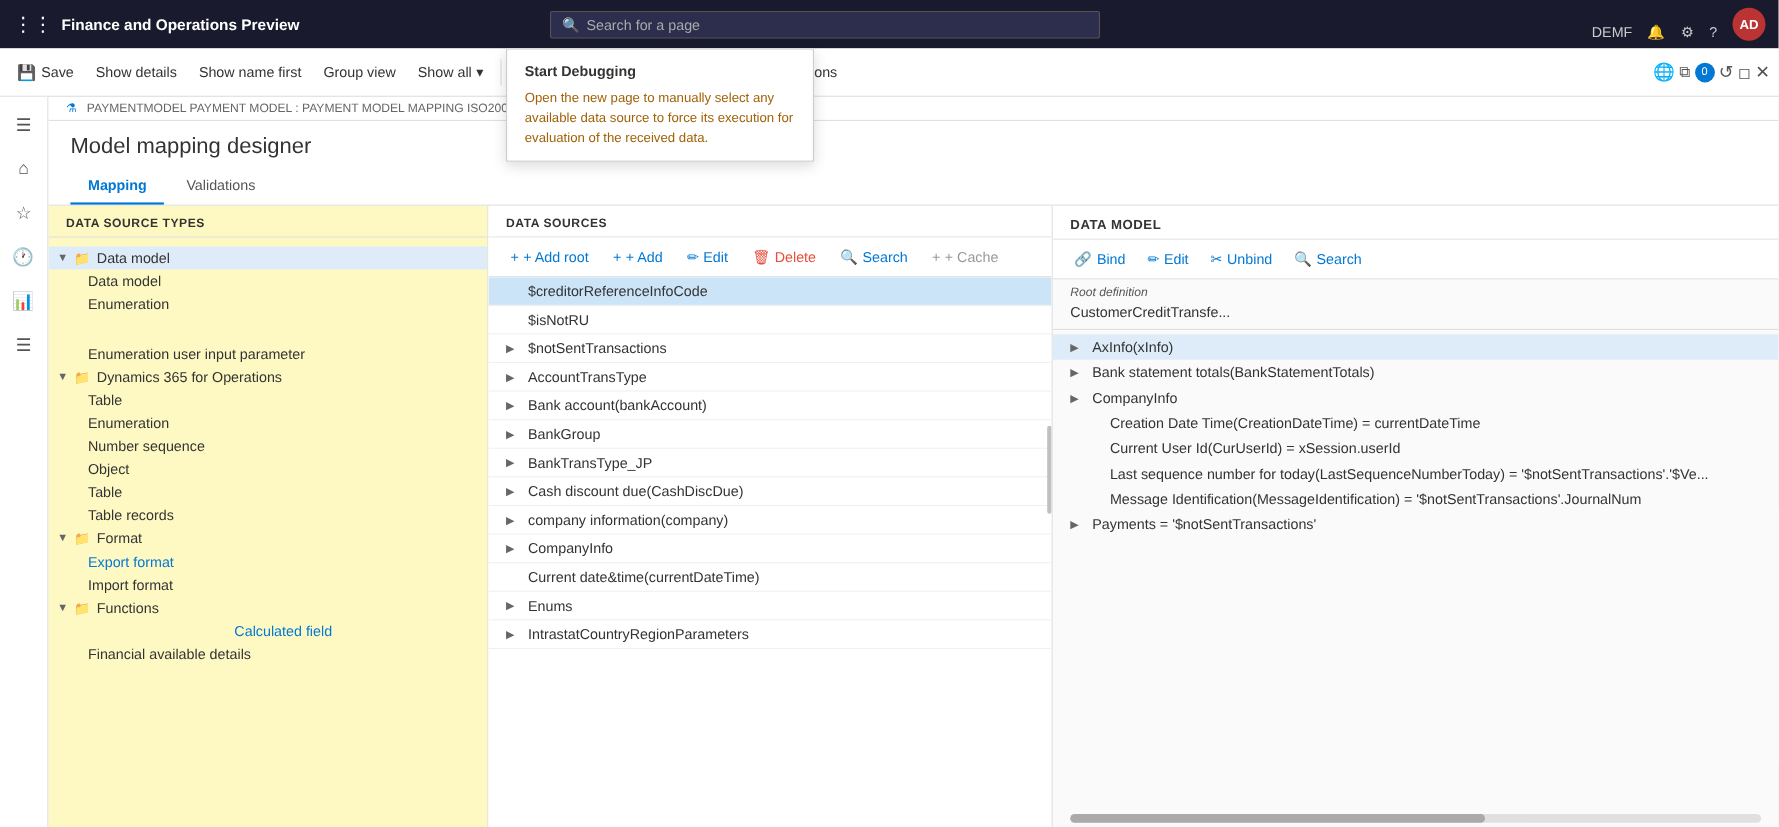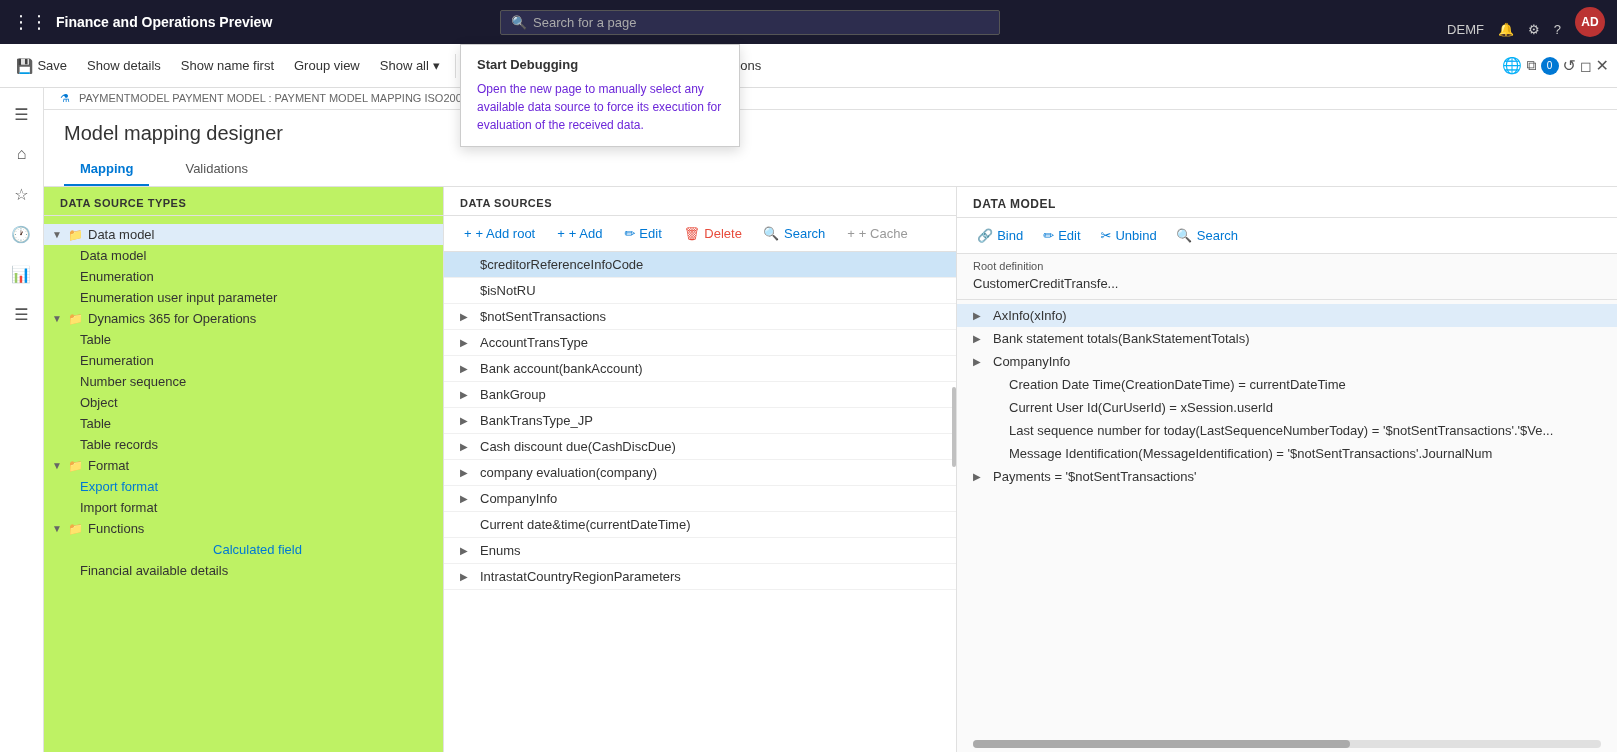--- a/index.html
+++ b/index.html
@@ -96,38 +96,38 @@
       overflow: hidden;
     }
 
     
     .page-header {
       background: #fff;
       padding: 12px 20px 0 20px;
       border-bottom: 1px solid #e0e0e0;
     }
     .page-title { font-size: 20px; font-weight: 300; color: #333; margin-bottom: 8px; }
-    .tab-bar { display: flex; gap: 16px; }
+    .tab-bar { display: flex; gap: 0; }
     .tab {
       padding: 8px 16px; cursor: pointer; font-size: 13px; color: #555;
       border-bottom: 2px solid transparent; margin-right: 4px;
     }
     .tab.active { color: #0078d4; border-bottom-color: #0078d4; font-weight: 600; }
 
     
     .three-panel {
       display: flex;
       flex: 1;
       overflow: hidden;
     }
 
     
     .left-panel {
       width: 400px;
-      background: #bef264;
+      background: #fef9c3;
       border-right: 1px solid #e0e0e0;
       display: flex;
       flex-direction: column;
       overflow: hidden;
     }
     .panel-header {
       padding: 10px 16px 6px 16px;
       font-size: 11px;
       font-weight: 600;
       color: #333;
@@ -220,21 +220,21 @@
       padding: 6px 12px;
       border-bottom: 1px solid #e0e0e0;
       gap: 4px;
       background: #fff;
     }
     .right-toolbar-btn {
       display: flex; align-items: center; gap: 4px;
       padding: 4px 8px; background: none; border: none; cursor: pointer;
       color: #0078d4; font-size: 13px; border-radius: 2px;
     }
-    .root-def-label { font-size: 11px; color: #555; padding: 6px 16px 2px; }
+    .root-def-label { font-size: 11px; color: #555; padding: 6px 16px 2px; font-style: italic; }
     .root-def-value {
       font-size: 13px; color: #333; padding: 2px 16px 8px;
       border-bottom: 1px solid #e0e0e0;
     }
     .model-tree { overflow-y: auto; flex: 1; padding: 4px 0; }
     .model-item {
       display: flex;
       align-items: center;
       padding: 4px 16px;
       cursor: pointer;
@@ -265,21 +265,21 @@
       left: 460px;
       background: #fff;
       border: 1px solid #ccc;
       box-shadow: 0 4px 12px rgba(0,0,0,0.15);
       padding: 12px 16px;
       width: 280px;
       z-index: 100;
       font-size: 13px;
     }
     .tooltip-title { font-weight: 600; color: #333; margin-bottom: 8px; }
-    .tooltip-desc { color: #6d28d9; font-size: 12px; line-height: 1.5; }
+    .tooltip-desc { color: #a16207; font-size: 12px; line-height: 1.5; }
   </style>
 </head>
 <body>
 
 <div class="top-nav">
   <span class="icon" style="font-size:18px; cursor:pointer;">⋮⋮</span>
   <span class="app-title">Finance and Operations Preview</span>
   <div class="search-bar">
     <span>🔍</span>
     <span style="color:#aaa;">Search for a page</span>
@@ -371,21 +371,21 @@
             <span class="expand-icon">▼</span>
             <span class="tree-icon">📁</span>
             <span>Data model</span>
           </div>
           <div class="tree-item" style="padding-left: 36px;">
             <span>Data model</span>
           </div>
           <div class="tree-item" style="padding-left: 36px;">
             <span>Enumeration</span>
           </div>
-          <div class="tree-item" style="padding-left: 36px;">
+          <div class="tree-item" style="padding-left: 36px; margin-top: 24px;">
             <span>Enumeration user input parameter</span>
           </div>
 
           <div class="tree-item">
             <span class="expand-icon">▼</span>
             <span class="tree-icon">📁</span>
             <span>Dynamics 365 for Operations</span>
           </div>
           <div class="tree-item" style="padding-left: 36px;">
             <span>Table</span>
@@ -489,21 +489,21 @@
           <div class="data-item">
             <span class="expand-icon">▶</span>
             <span class="item-text">BankTransType_JP</span>
           </div>
           <div class="data-item">
             <span class="expand-icon">▶</span>
             <span class="item-text">Cash discount due(CashDiscDue)</span>
           </div>
           <div class="data-item">
             <span class="expand-icon">▶</span>
-            <span class="item-text">company evaluation(company)</span>
+            <span class="item-text">company information(company)</span>
           </div>
           <div class="data-item">
             <span class="expand-icon">▶</span>
             <span class="item-text">CompanyInfo</span>
           </div>
           <div class="data-item">
             <span class="expand-icon"></span>
             <span class="item-text">Current date&amp;time(currentDateTime)</span>
           </div>
           <div class="data-item">

